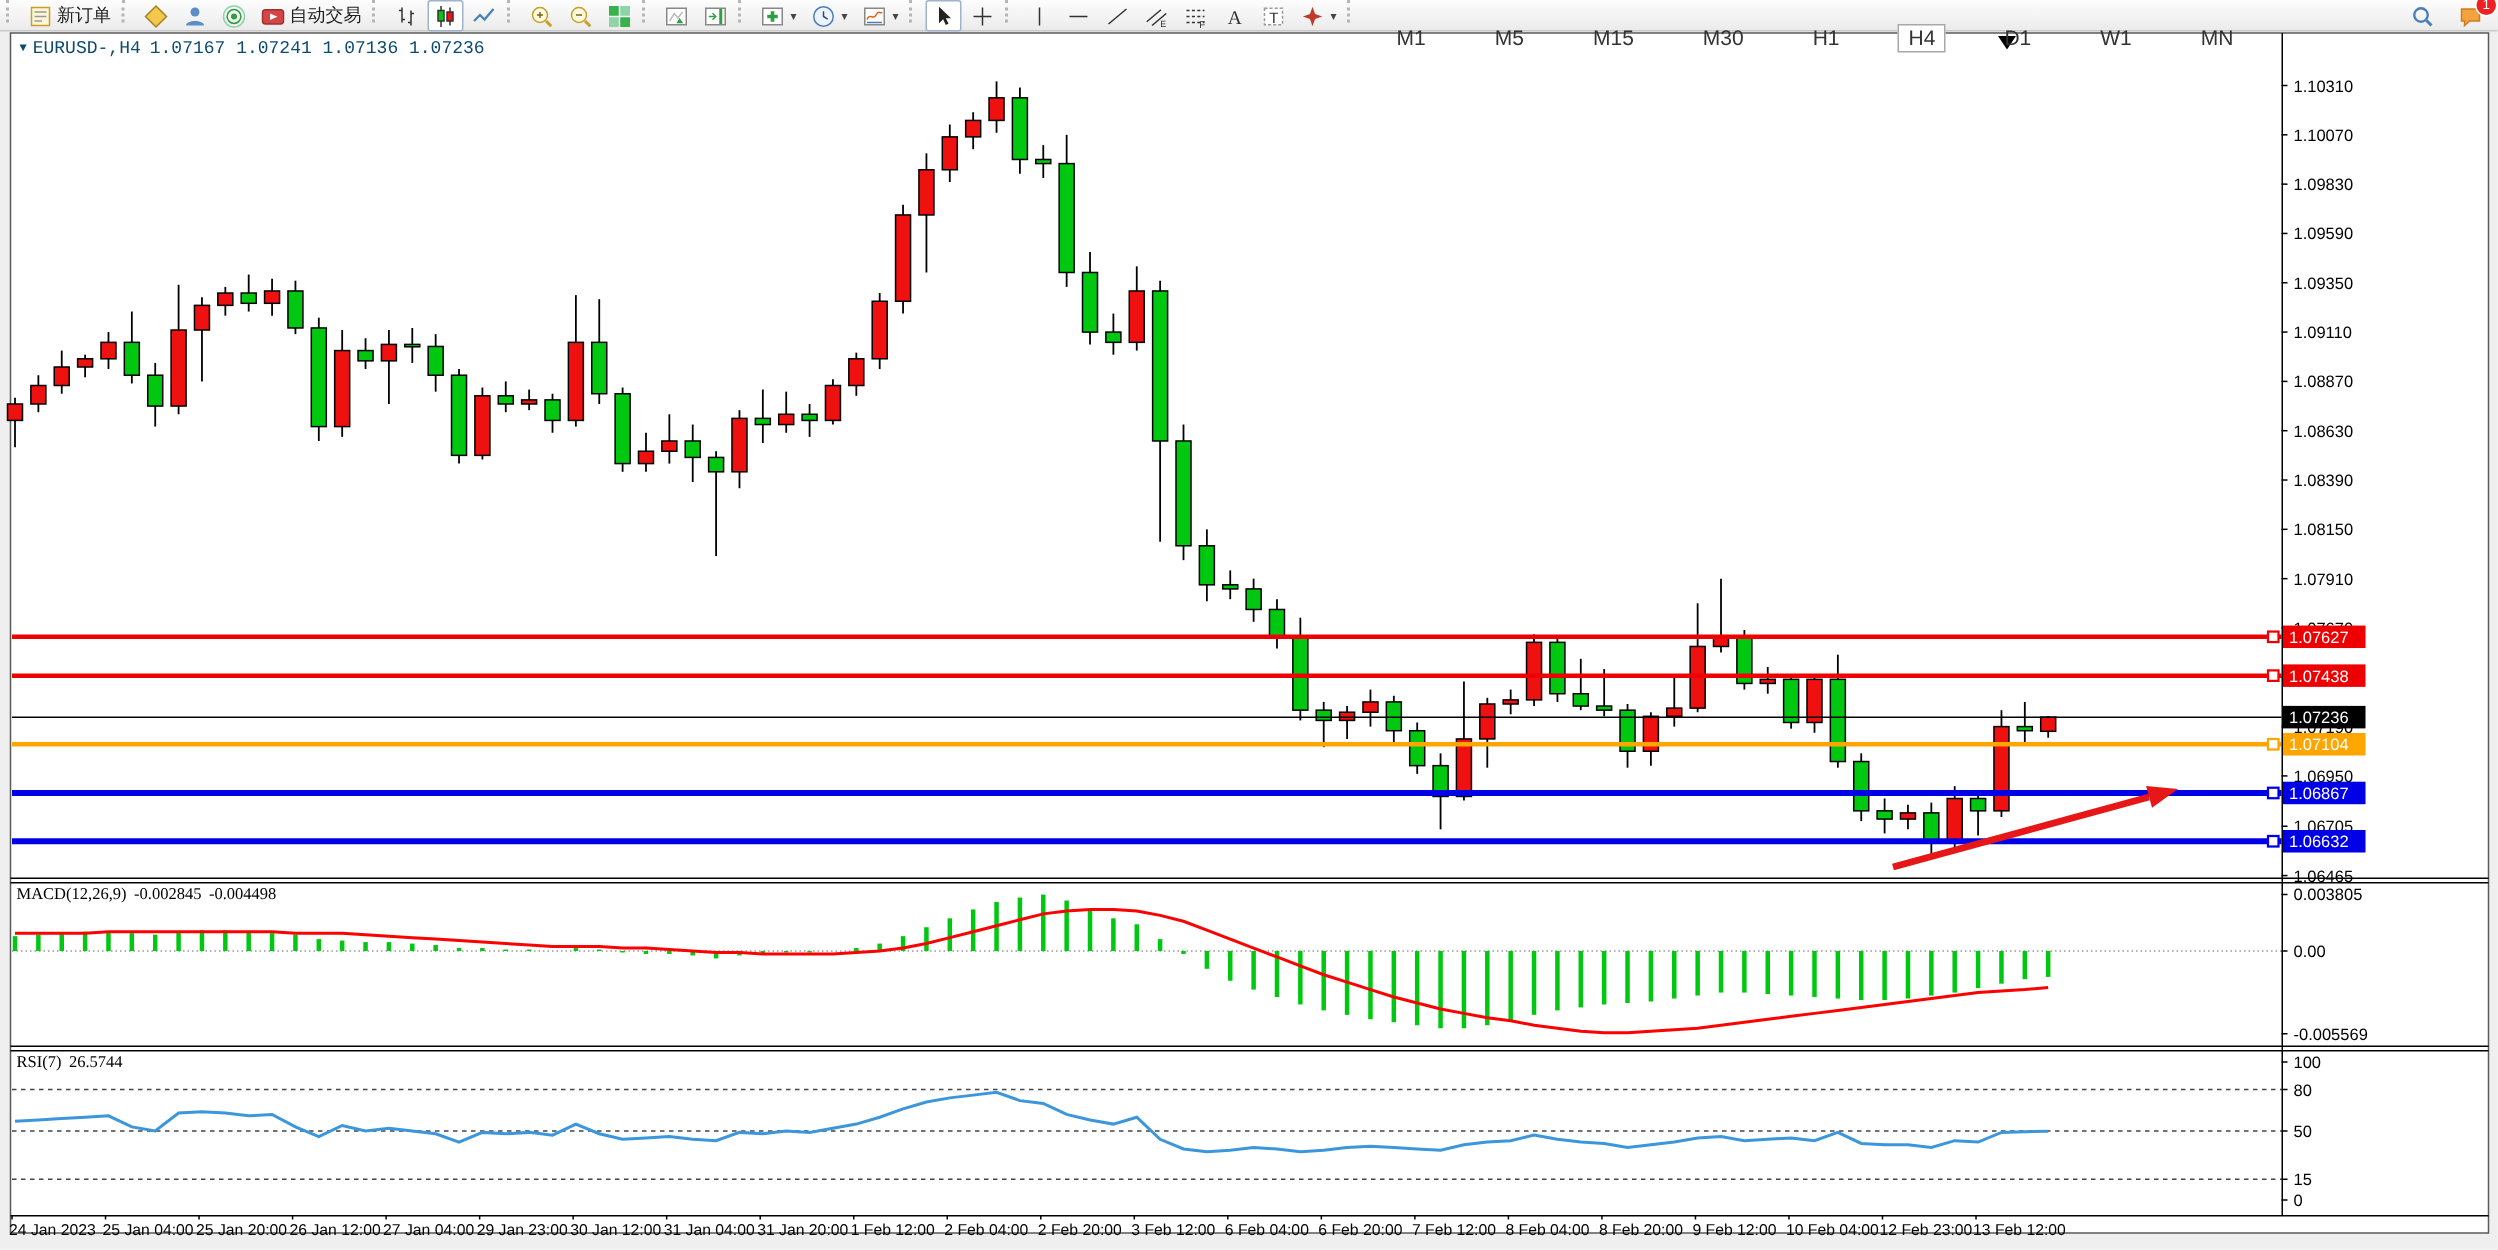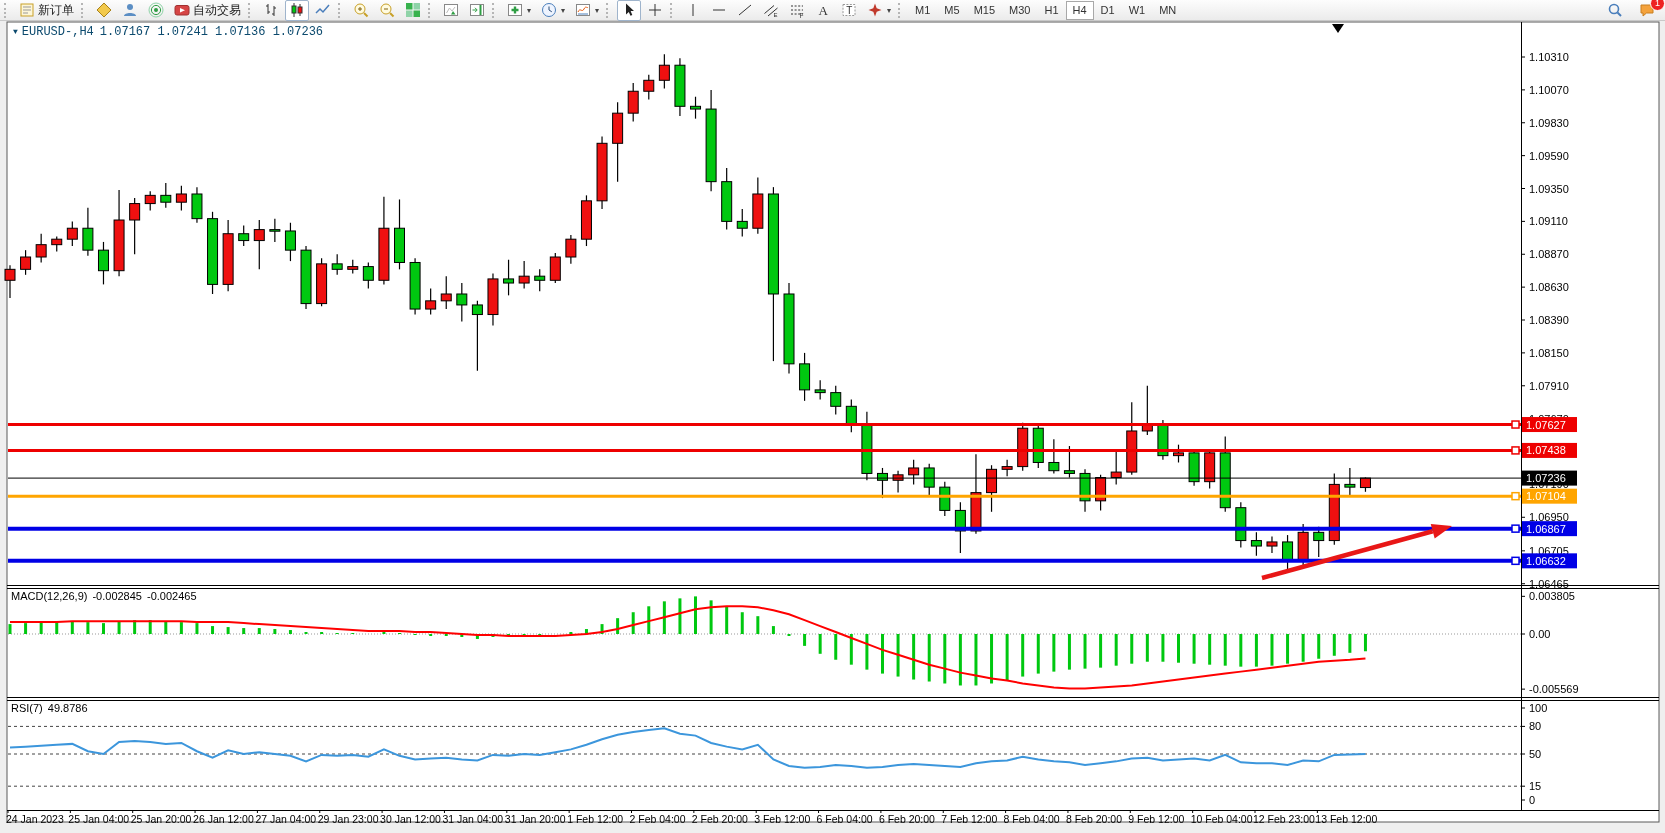--- a/index.html
+++ b/index.html
@@ -1,37 +1,37 @@
 <!DOCTYPE html>
 <html><head>
 <meta charset="utf-8">
 <style>
   html,body{margin:0;padding:0;width:1665px;height:833px;background:#efefef;overflow:hidden;
     font-family:"Liberation Sans",sans-serif;}
   .toolbar{position:absolute;top:0;left:0;width:1665px;height:21px;
     background:linear-gradient(#fdfdfd,#ebebeb);border-bottom:1px solid #c9c9c9;
-    display:flex;align-items:center;padding:0 2px;box-sizing:border-box;z-index:30;}
+    display:flex;padding:0 2px;box-sizing:border-box;z-index:30;}
   .grip{width:4px;height:15px;border-left:2px dotted #b5b5b5;margin:0 4px 0 2px;}
   .tb{height:19px;display:flex;align-items:center;padding:0 3px;margin:0 1px;border:1px solid transparent;
     border-radius:2px;font-size:12px;color:#222;gap:3px;cursor:default;white-space:nowrap;}
   .tb.active{background:#fff;border-color:#9fb4cc;}
   .tb svg{display:block;}
   .caret{font-size:8px;color:#444;margin-left:1px;}
-  .tf{height:17px;line-height:17px;padding:0 6px;font-size:11px;color:#333;border:1px solid transparent;margin:0;}
+  .tf{height:17px;line-height:17px;padding:0 6px;font-size:14px;color:#333;border:1px solid transparent;margin:16px;}
   .tf.active{background:#fff;border-color:#a8a8a8;}
   .spacer{flex:1;}
   .rightbtn{position:relative;margin:0 4px;}
   .cbadge{position:absolute;top:-5px;right:-7px;background:#e22;color:#fff;border-radius:50%;
     width:13px;height:13px;font-size:9px;line-height:13px;text-align:center;border:1px solid #fff;}
   #plot{position:absolute;top:0;left:0;z-index:10;}
   .chart-title{position:absolute;left:13px;top:25px;z-index:20;font-size:12px;color:#0c4a6e;white-space:nowrap;font-family:Liberation Mono, monospace;}
   .chart-title .tri{font-size:8px;vertical-align:1px;margin-right:4px;}
   .chart-title span{margin-right:6px;}
   .pane-label{position:absolute;z-index:20;font-size:11px;color:#000;white-space:nowrap;}
-  .pane-label span{margin-right:5px;}
+  .pane-label span{margin-right:5px;font-family:Liberation Serif, serif;}
   #macd-label{left:11px;top:590px;}
   #rsi-label{left:11px;top:702px;}
 </style>
 </head>
 <body>
 
 <div class="toolbar" id="toolbar">
     <div class="grip"></div>
     <div class="tb">
       <span>
@@ -678,18 +678,18 @@
     <line x1="1317.3500000000001" y1="810" x2="1317.3500000000001" y2="813" stroke="#000"></line>
     <text x="1315.3500000000001" y="823" font-size="10.5" font-family="&quot;Liberation Sans&quot;,sans-serif" fill="#000">13 Feb 12:00</text>
     <path d="M1332 24h12l-6 9z" fill="#000"></path>
   </svg>
 
 <div class="chart-title">
   <span class="tri">▼</span><span>EURUSD-,H4</span><span>1.07167 1.07241 1.07136 1.07236</span>
 </div>
 
 <div class="pane-label" id="macd-label">
-  <span>MACD(12,26,9)</span><span>-0.002845</span><span>-0.002465</span>
+  <span>MACD(12,26,9)</span><span>-0.002845</span><span>-0.004498</span>
 </div>
 
 <div class="pane-label" id="rsi-label">
-  <span>RSI(7)</span><span>49.8786</span>
+  <span>RSI(7)</span><span>26.5744</span>
 </div>
 
 </body></html>

